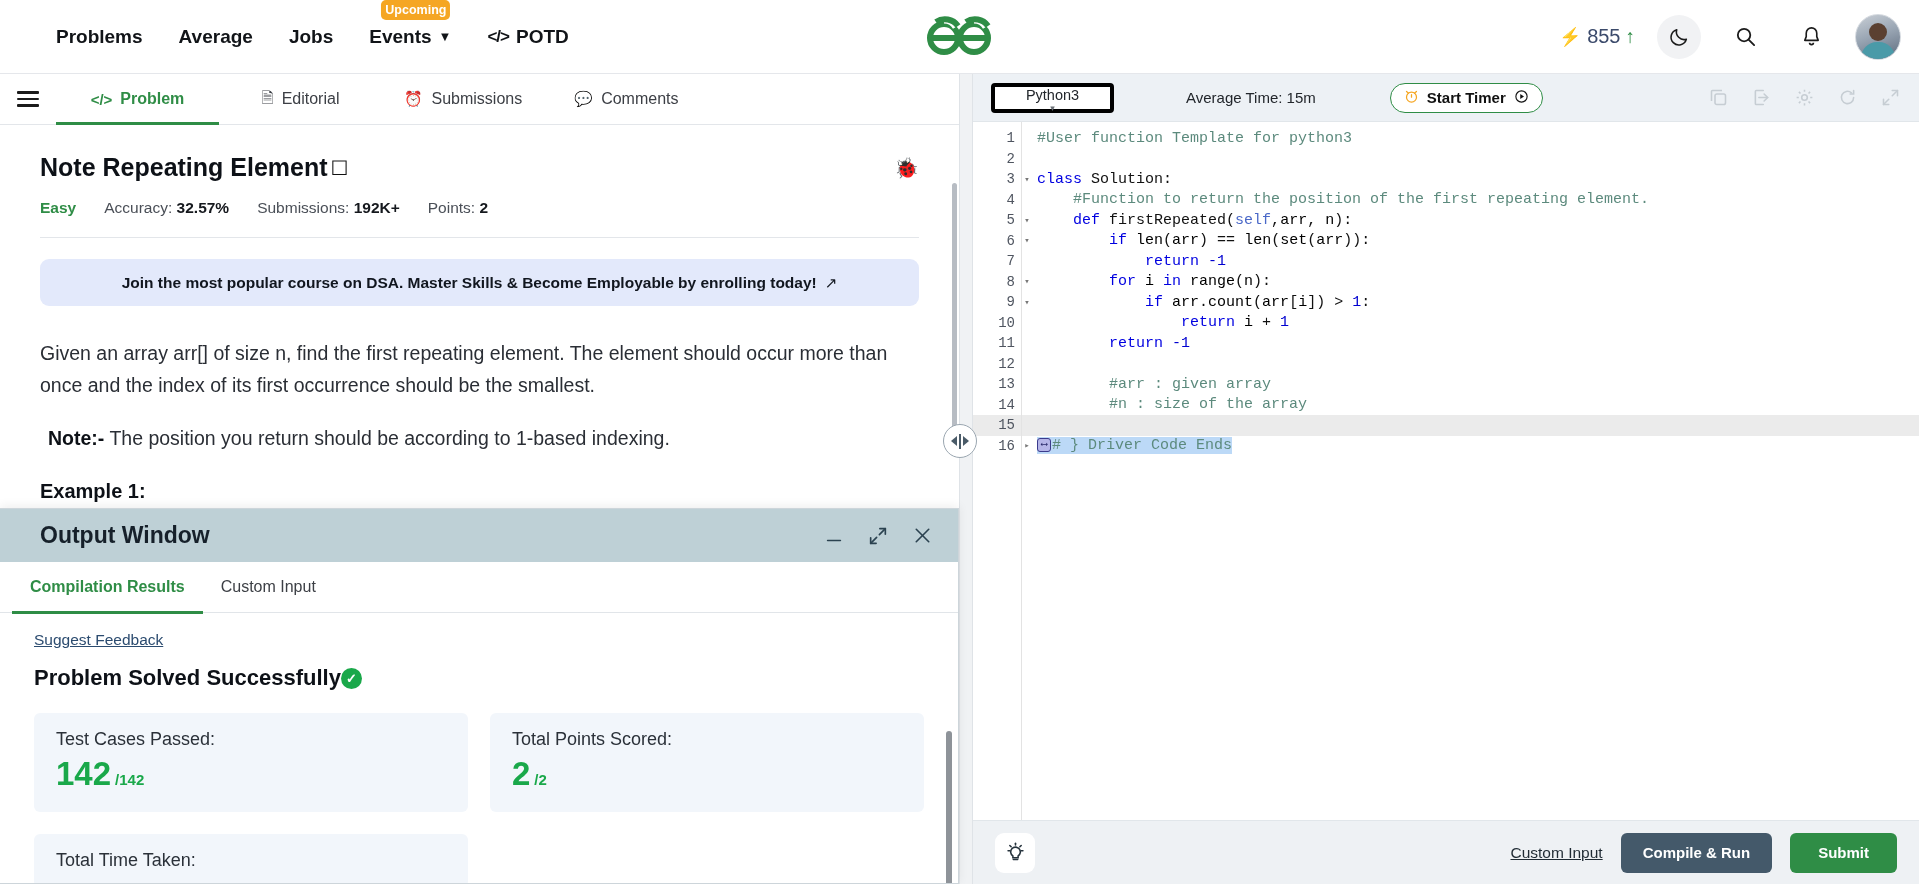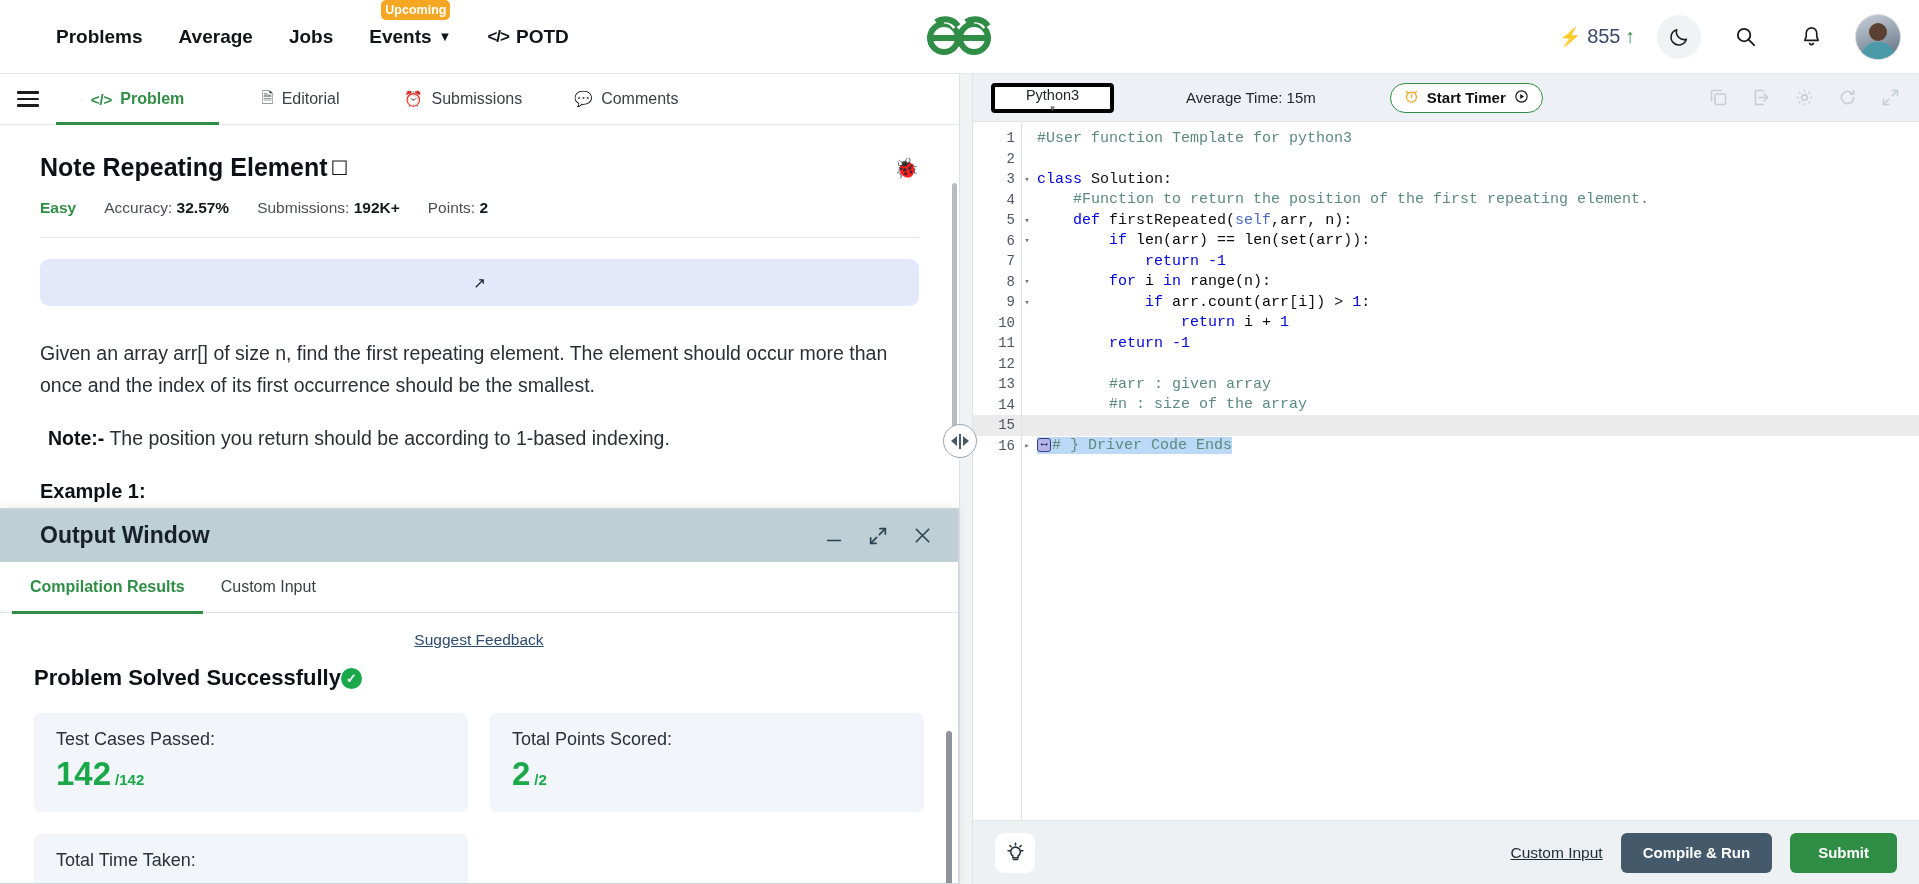--- a/index.html
+++ b/index.html
@@ -180,21 +180,21 @@
     position: relative; height: 51px; display: flex; align-items: center;
     padding: 0 18px; font-size: 16px; color: #3c3f45; cursor: pointer;
   }
   .ow-tab.active { color: #2f8d46; font-weight: 700; }
   .ow-tab.active::after {
     content: ""; position: absolute; left: 0; right: 0; bottom: -1px;
     height: 3px; background: #2f8d46;
   }
   .ow-content { padding: 18px 34px 0 34px; position: relative; }
   .suggest {
-    text-align: center; font-size: 15.5px; color: #2b4b6f;
+    text-align: left; font-size: 15.5px; color: #2b4b6f;
     text-decoration: underline; cursor: pointer; margin-bottom: 16px;
   }
   .solved-row { display: flex; align-items: center; margin-bottom: 22px; }
   .solved-txt { font-size: 22px; font-weight: 700; color: #0d1117; }
   .check-badge {
     width: 21px; height: 21px; border-radius: 50%; background: #1aa84a;
     display: inline-flex; align-items: center; justify-content: center;
     color: #fff; font-size: 13px; font-weight: 700;
   }
   .cards { display: grid; grid-template-columns: 1fr 1fr; gap: 22px; }
@@ -409,20 +409,21 @@
       </span>
       <span>
         <span>Points:</span>
         <b>2</b>
       </span>
     </div>
 
     <div class="divider"></div>
 
     <div class="promo">
+      <span>Join the most popular course on DSA. Master Skills &amp; Become Employable by enrolling today!</span>
       <span class="ext">↗</span>
     </div>
 
     <div class="prob-text">Given an array arr[] of size n, find the first repeating element. The element should occur more than once and the index of its first occurrence should be the smallest.</div>
 
     <div class="prob-note">
       <b>Note:-</b><span> The position you return should be according to 1-based indexing.</span>
     </div>
 
     <div class="prob-example">Example 1:</div>

